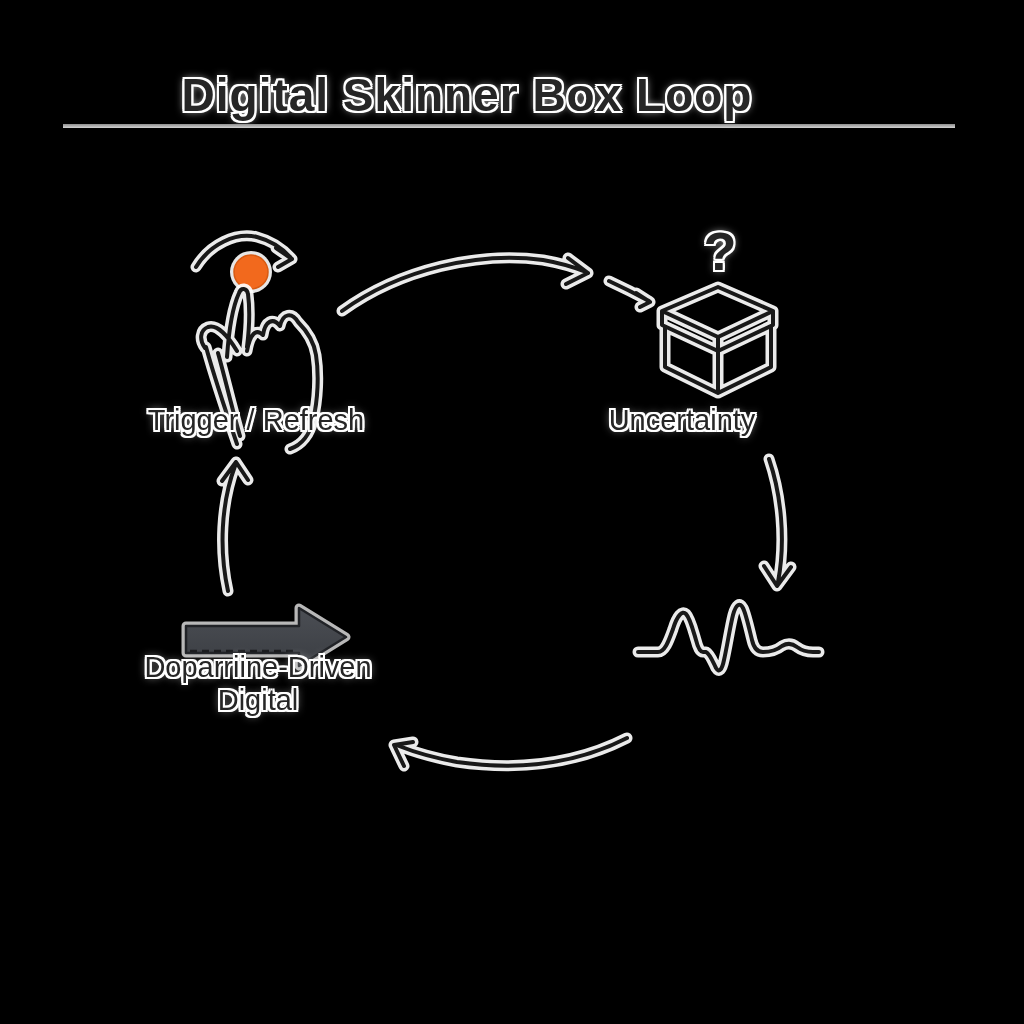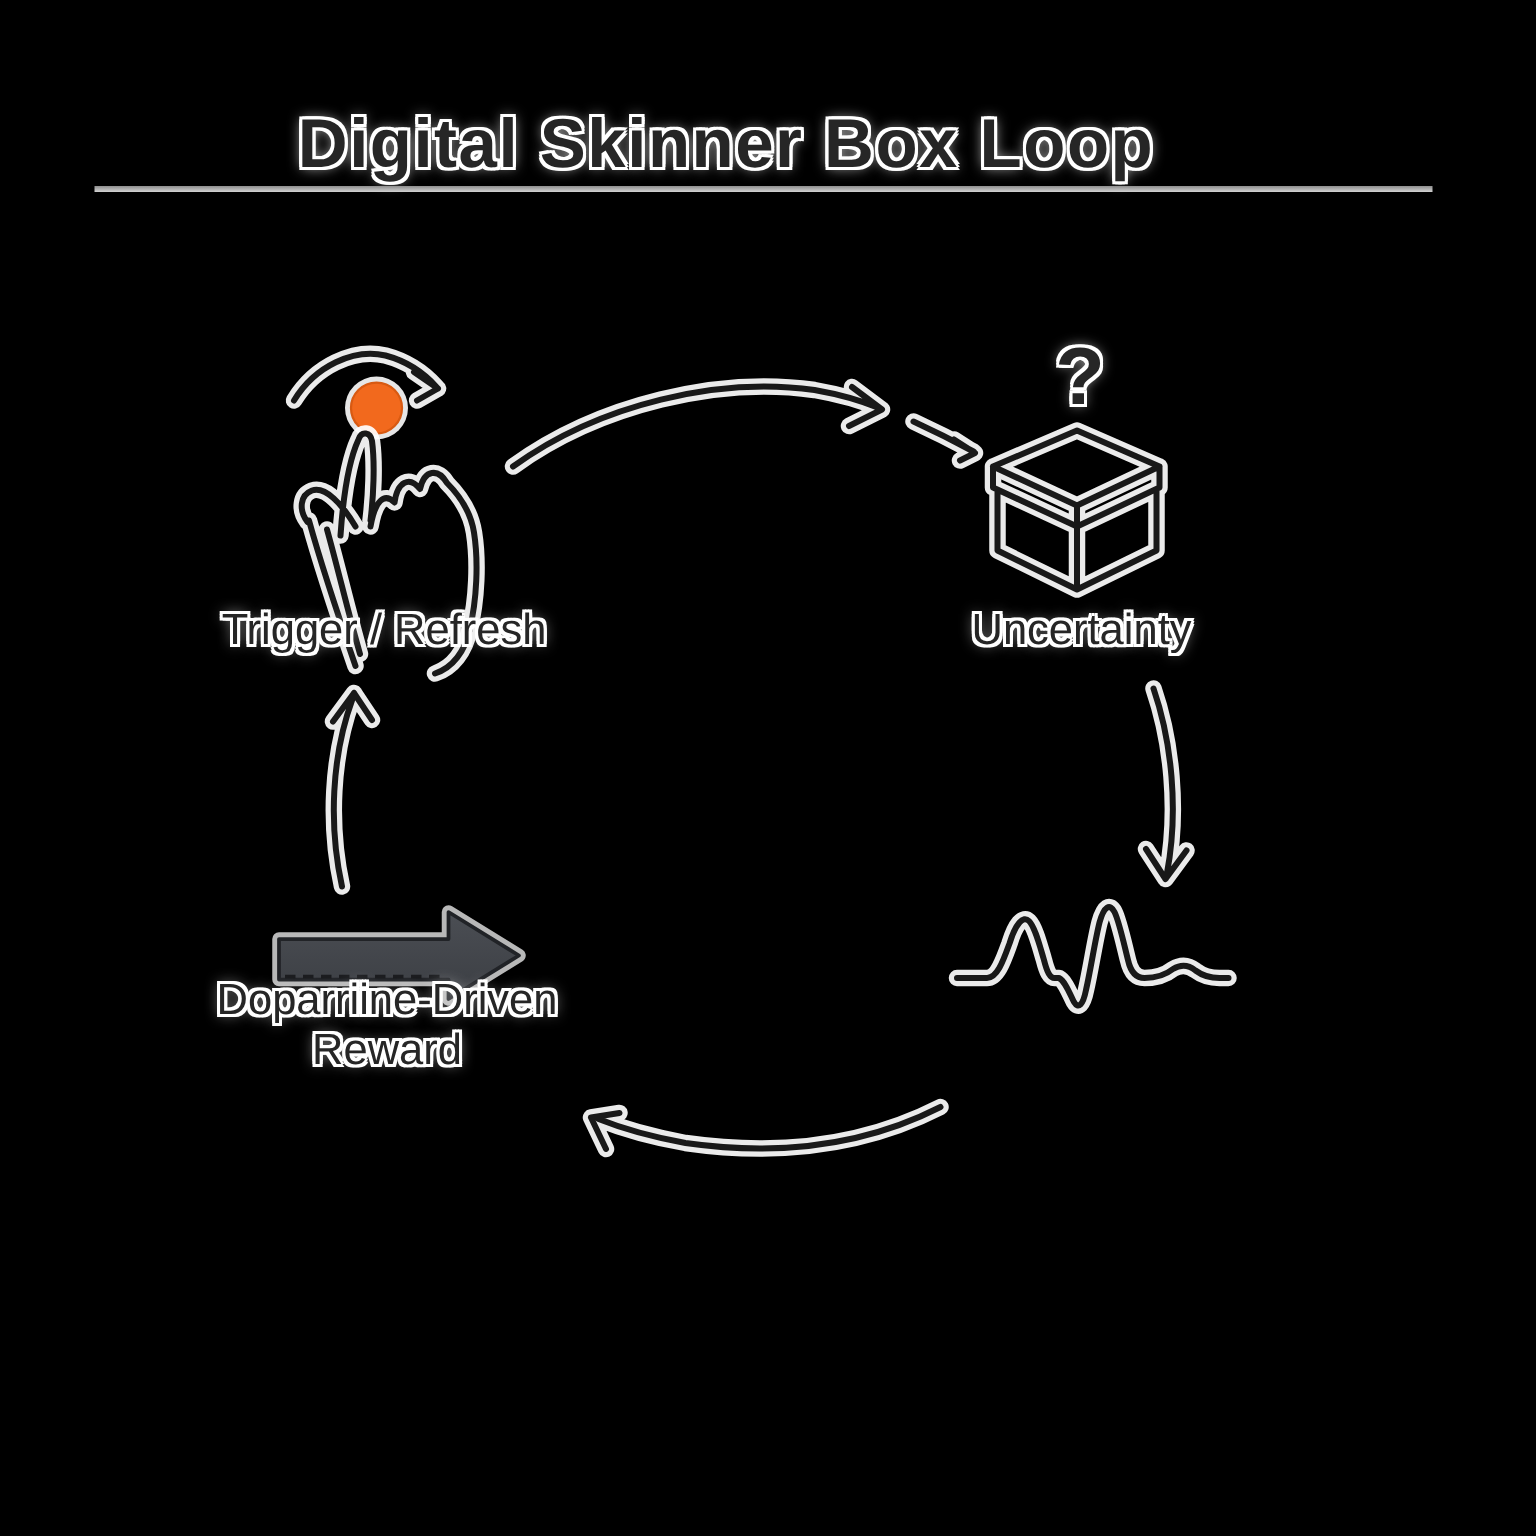--- a/index.html
+++ b/index.html
@@ -13,21 +13,21 @@
   
   .halo-text{
     color:#262626;
     text-shadow:
       -2px -2px 0 #fff, 0 -2px 0 #fff, 2px -2px 0 #fff,
       -2px  0   0 #fff, 2px  0   0 #fff,
       -2px  2px 0 #fff, 0  2px 0 #fff, 2px 2px 0 #fff,
       0 0 9px rgba(255,255,255,.85);
   }
   .title{
-    position:absolute; top:68px; left:484px; transform:translateX(-50%);
+    position:absolute; top:68px; left:467px; transform:translateX(-50%);
     font-size:46px; font-weight:bold; letter-spacing:1px; white-space:nowrap;
   }
   .separator{
     position:absolute; top:124px; left:63px; width:892px; height:4px;
     background:linear-gradient(to bottom,#8e8e8e,#d2d2d2);
   }
   .node-label{
     position:absolute; transform:translateX(-50%);
     font-size:29px; line-height:33px; text-align:center; white-space:nowrap;
   }
@@ -109,21 +109,21 @@
     <g>
       <path class="halo" d="M228 591 C219 550 221 504 235 466 M236 462 L222 481 M236 462 L248 480"></path>
       <path class="ink" d="M228 591 C219 550 221 504 235 466 M236 462 L222 481 M236 462 L248 480"></path>
     </g>
   </svg>
 
   <div class="qmark halo-text">?</div>
 
   <div class="node-label halo-text" style="top:404px;left:256px;">Trigger / Refresh</div>
 
-  <div class="node-label halo-text" style="top:404px;left:721px;">Uncertainty</div>
+  <div class="node-label halo-text" style="top:404px;left:682px;">Uncertainty</div>
 
 
   <div class="node-label halo-text" style="top:651px;left:258px;">
     <div>Doparriine-Driven</div>
-    <div>Reward</div>
+    <div>Digital</div>
   </div>
 
 </div>
 
 </body></html>

